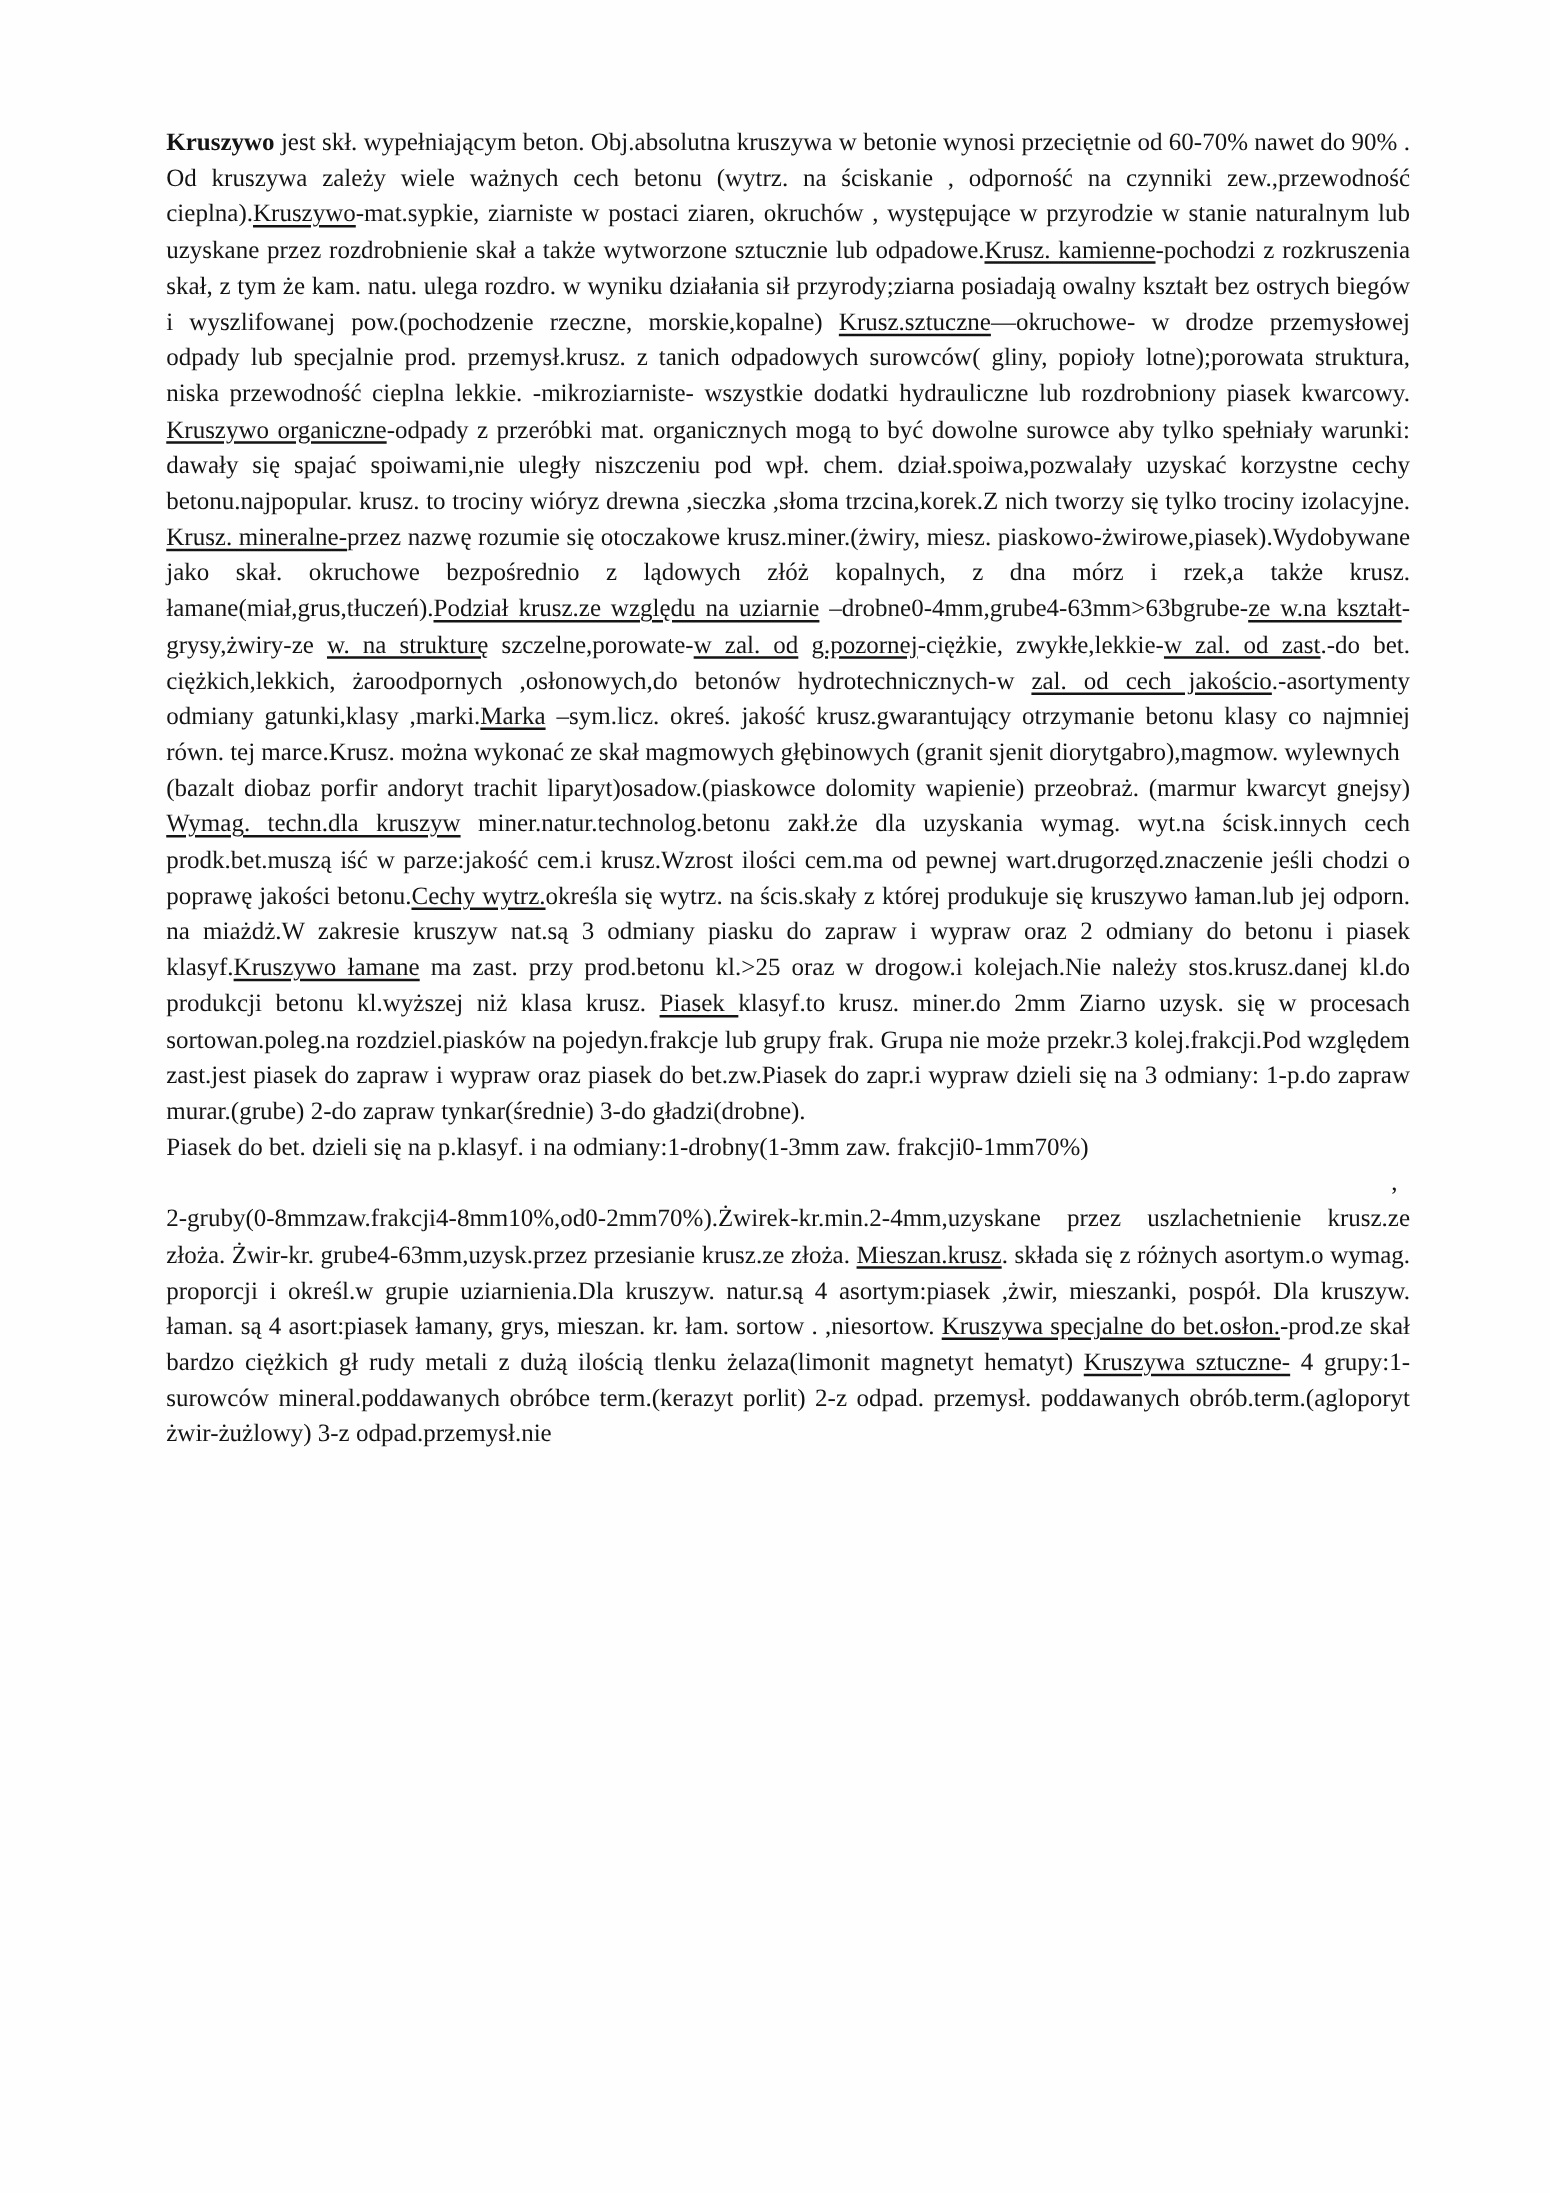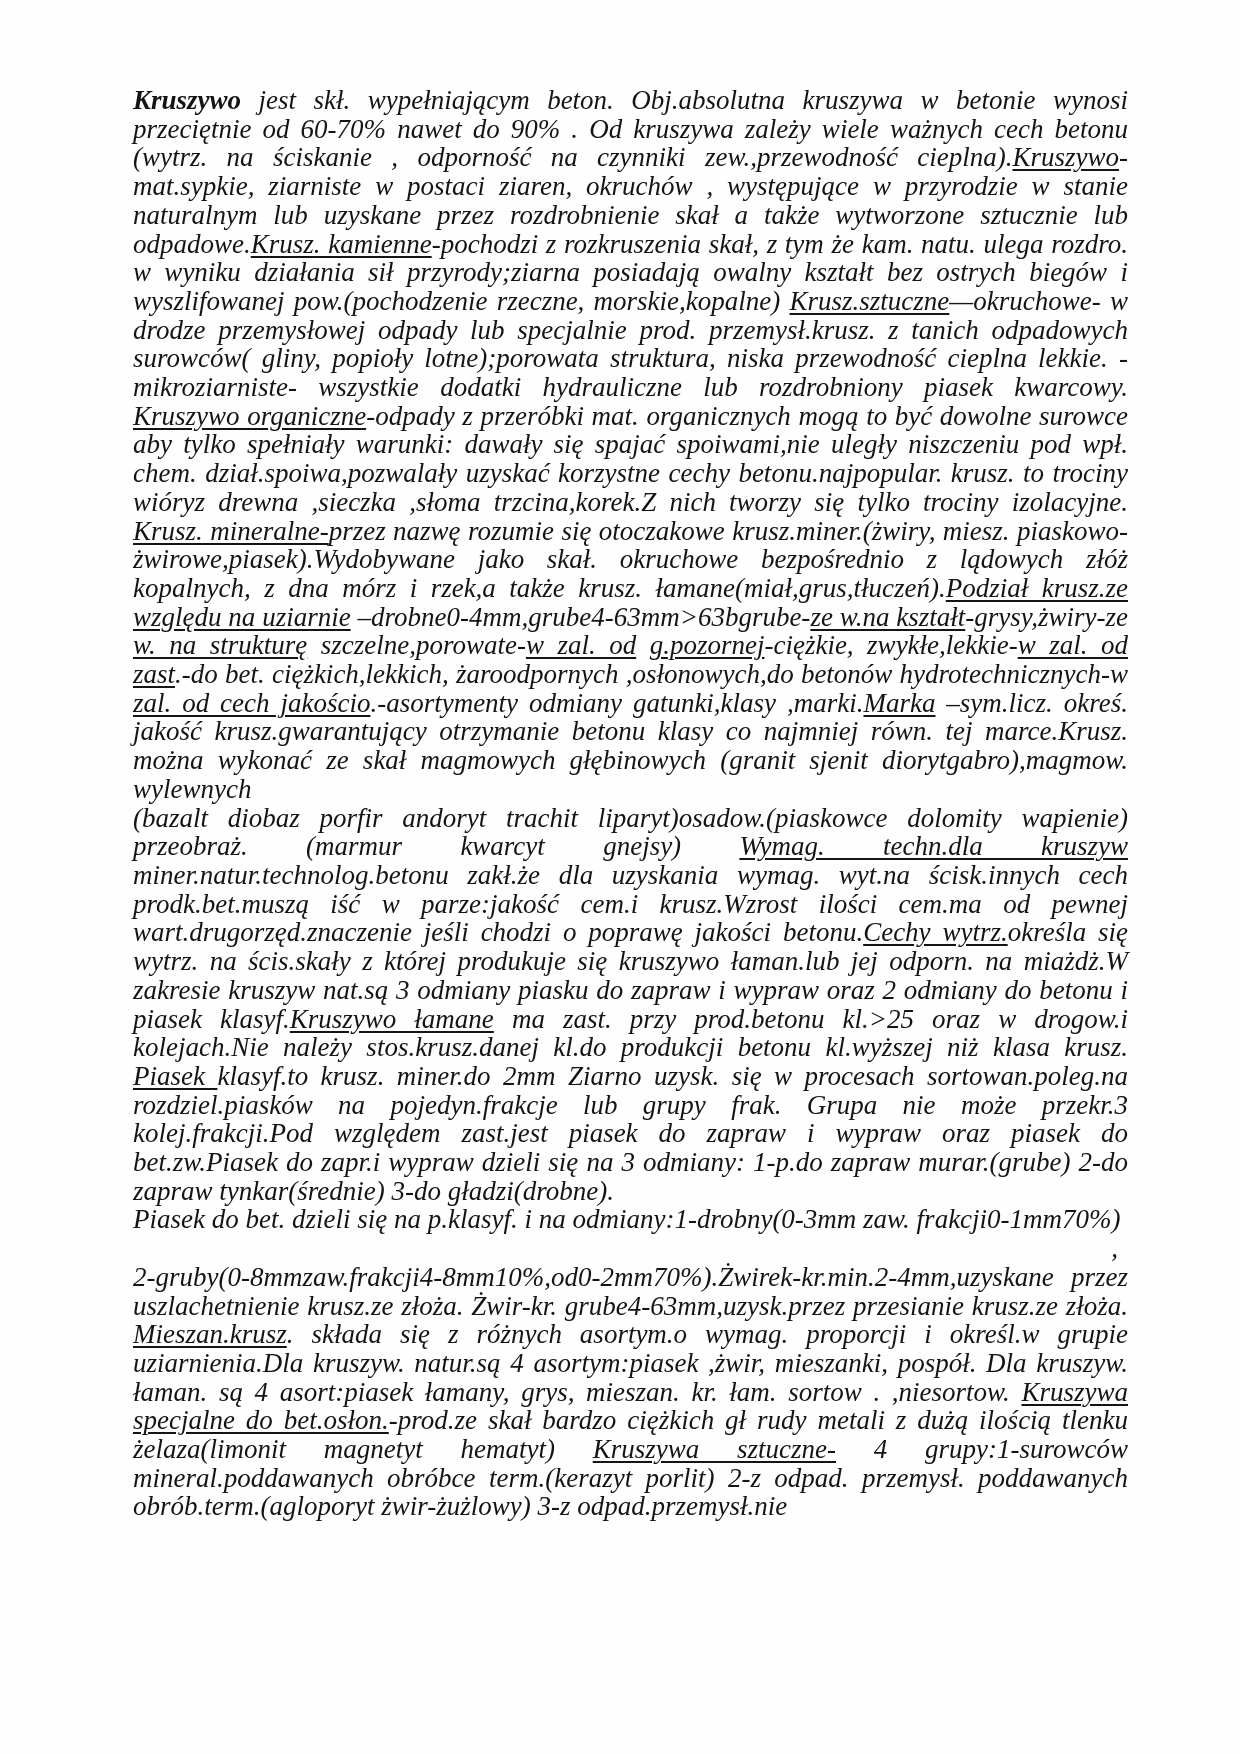--- a/index.html
+++ b/index.html
@@ -12,43 +12,42 @@
     width: 1240px;
     height: 1754px;
     background: #fefefe;
     overflow: hidden;
     font-family: "Liberation Serif", "DejaVu Serif", serif;
     color: #141414;
   }
   .text-block {
     position: absolute;
     left: 133px;
-    top: 86px;
+    top: 100px;
     width: 995px;
-    font-size: 27px;
+    font-size: 20px;
     line-height: 28.7px;
     text-align: justify;
     letter-spacing: 0px;
-    font-style: italic;
   }
   .text-block p {
     margin: 0;
     padding: 0;
   }
   .run-b { font-weight: bold; }
   .run-u { text-decoration: underline; text-decoration-thickness: 2px; text-underline-offset: 3px; }
   .comma-line {
     text-align: right;
     padding-right: 10px;
   }
 </style>
 </head>
 <body>
 
 <div class="page">
   <div class="text-block">
     <p><span class="run-b">Kruszywo</span><span> jest skł. wypełniającym beton. Obj.absolutna kruszywa  w betonie wynosi przeciętnie od 60-70% nawet do 90% . Od kruszywa zależy wiele ważnych cech betonu (wytrz. na ściskanie , odporność na czynniki zew.,przewodność cieplna).</span><span class="run-u">Kruszywo</span><span>-mat.sypkie, ziarniste w postaci ziaren, okruchów , występujące w przyrodzie w stanie naturalnym lub uzyskane przez rozdrobnienie skał a także wytworzone sztucznie lub odpadowe.</span><span class="run-u">Krusz. kamienne</span><span>-pochodzi z rozkruszenia skał, z tym że kam. natu. ulega rozdro. w wyniku działania sił przyrody;ziarna posiadają owalny kształt bez ostrych biegów i wyszlifowanej pow.(pochodzenie rzeczne, morskie,kopalne) </span><span class="run-u">Krusz.sztuczne</span><span>—okruchowe- w drodze przemysłowej odpady lub specjalnie prod. przemysł.krusz. z tanich odpadowych surowców( gliny, popioły lotne);porowata struktura, niska przewodność cieplna lekkie. -mikroziarniste- wszystkie dodatki hydrauliczne lub rozdrobniony piasek kwarcowy. </span><span class="run-u">Kruszywo organiczne</span><span>-odpady z przeróbki mat. organicznych mogą to być dowolne surowce aby tylko spełniały warunki: dawały się spajać spoiwami,nie uległy niszczeniu pod wpł. chem. dział.spoiwa,pozwalały uzyskać korzystne cechy betonu.najpopular. krusz. to trociny wióryz drewna ,sieczka ,słoma trzcina,korek.Z nich tworzy się tylko trociny izolacyjne. </span><span class="run-u">Krusz. mineralne-</span><span>przez nazwę rozumie się otoczakowe krusz.miner.(żwiry, miesz. piaskowo-żwirowe,piasek).Wydobywane jako skał. okruchowe bezpośrednio z lądowych złóż kopalnych, z dna mórz i rzek,a także krusz. łamane(miał,grus,tłuczeń).</span><span class="run-u">Podział krusz.ze względu na uziarnie</span><span> –drobne0-4mm,grube4-63mm&gt;63bgrube-</span><span class="run-u">ze w.na kształt</span><span>-grysy,żwiry-ze </span><span class="run-u">w. na strukturę</span><span> szczelne,porowate-</span><span class="run-u">w zal. od</span><span> </span><span class="run-u">g.pozornej</span><span>-ciężkie, zwykłe,lekkie-</span><span class="run-u">w zal. od zast</span><span>.-do bet. ciężkich,lekkich, żaroodpornych ,osłonowych,do betonów hydrotechnicznych-w </span><span class="run-u">zal. od cech jakościo</span><span>.-asortymenty odmiany gatunki,klasy ,marki.</span><span class="run-u">Marka</span><span> –sym.licz. okreś. jakość krusz.gwarantujący otrzymanie betonu klasy co najmniej równ. tej marce.Krusz. można wykonać ze skał magmowych głębinowych (granit sjenit diorytgabro),magmow. wylewnych</span></p>
     <p><span>(bazalt diobaz porfir andoryt trachit liparyt)osadow.(piaskowce dolomity wapienie) przeobraż. (marmur kwarcyt gnejsy) </span><span class="run-u">Wymag. techn.dla kruszyw</span><span> miner.natur.technolog.betonu zakł.że dla uzyskania wymag. wyt.na ścisk.innych cech prodk.bet.muszą iść w parze:jakość cem.i krusz.Wzrost ilości cem.ma od pewnej wart.drugorzęd.znaczenie jeśli chodzi o poprawę jakości betonu.</span><span class="run-u">Cechy wytrz.</span><span>określa się wytrz. na ścis.skały z której produkuje się kruszywo łaman.lub jej odporn. na miażdż.W zakresie kruszyw nat.są 3 odmiany piasku do zapraw i wypraw oraz 2 odmiany do betonu i piasek klasyf.</span><span class="run-u">Kruszywo łamane</span><span> ma zast. przy prod.betonu kl.&gt;25 oraz w drogow.i kolejach.Nie należy stos.krusz.danej kl.do produkcji betonu kl.wyższej niż klasa krusz.    </span><span class="run-u">Piasek </span><span>klasyf.to krusz. miner.do  2mm Ziarno uzysk. się w procesach sortowan.poleg.na rozdziel.piasków na pojedyn.frakcje lub grupy frak. Grupa nie może przekr.3 kolej.frakcji.Pod względem zast.jest piasek do zapraw i wypraw oraz piasek do bet.zw.Piasek do zapr.i wypraw dzieli się na 3 odmiany: 1-p.do zapraw murar.(grube) 2-do zapraw tynkar(średnie) 3-do gładzi(drobne).</span></p>
-    <p><span>Piasek do bet. dzieli się na p.klasyf. i na odmiany:1-drobny(0-3mm zaw. frakcji0-1mm70%)</span></p>
+    <p><span>Piasek do bet. dzieli się na p.klasyf. i na odmiany:1-drobny(1-3mm zaw. frakcji0-1mm70%)</span></p>
     <div class="comma-line">,</div>
     <p><span>2-gruby(0-8mmzaw.frakcji4-8mm10%,od0-2mm70%).Żwirek-kr.min.2-4mm,uzyskane przez uszlachetnienie krusz.ze złoża. Żwir-kr. grube4-63mm,uzysk.przez przesianie krusz.ze złoża. </span><span class="run-u">Mieszan.krusz</span><span>. składa się z różnych asortym.o wymag. proporcji i określ.w grupie uziarnienia.Dla kruszyw. natur.są 4 asortym:piasek ,żwir, mieszanki, pospół. Dla kruszyw. łaman. są 4 asort:piasek łamany, grys, mieszan. kr. łam. sortow . ,niesortow.   </span><span class="run-u">Kruszywa specjalne do bet.osłon.</span><span>-prod.ze skał bardzo ciężkich gł rudy metali z dużą ilością tlenku żelaza(limonit magnetyt hematyt) </span><span class="run-u">Kruszywa sztuczne-</span><span> 4 grupy:1-surowców mineral.poddawanych obróbce term.(kerazyt porlit) 2-z odpad. przemysł. poddawanych obrób.term.(agloporyt żwir-żużlowy) 3-z odpad.przemysł.nie</span></p>
   </div>
 </div>
 
 </body></html>

